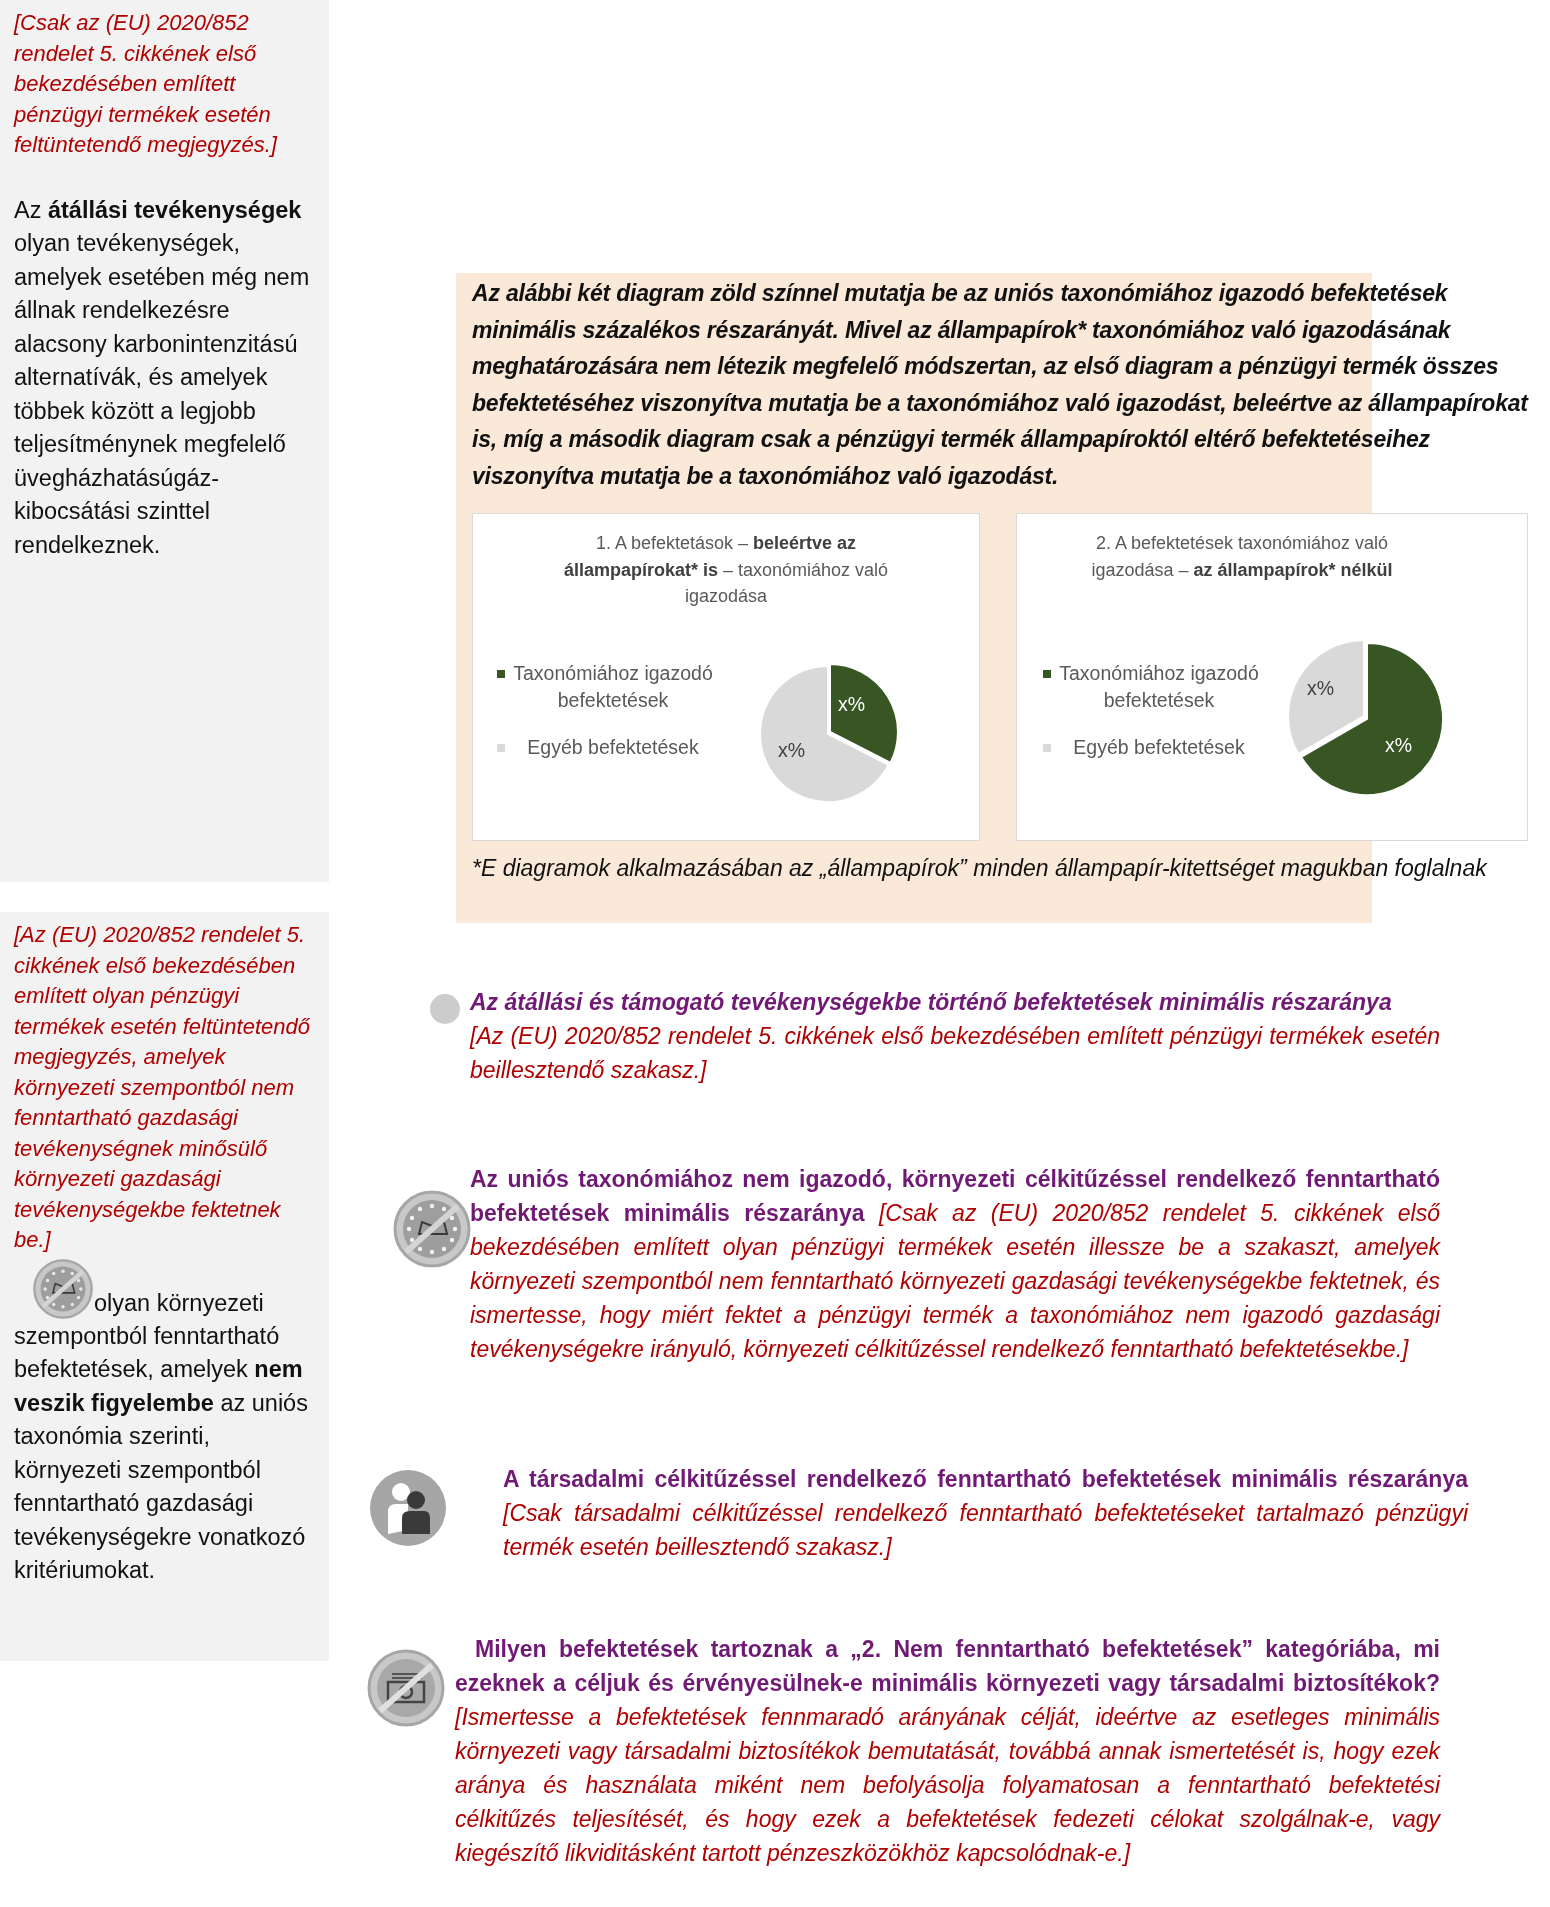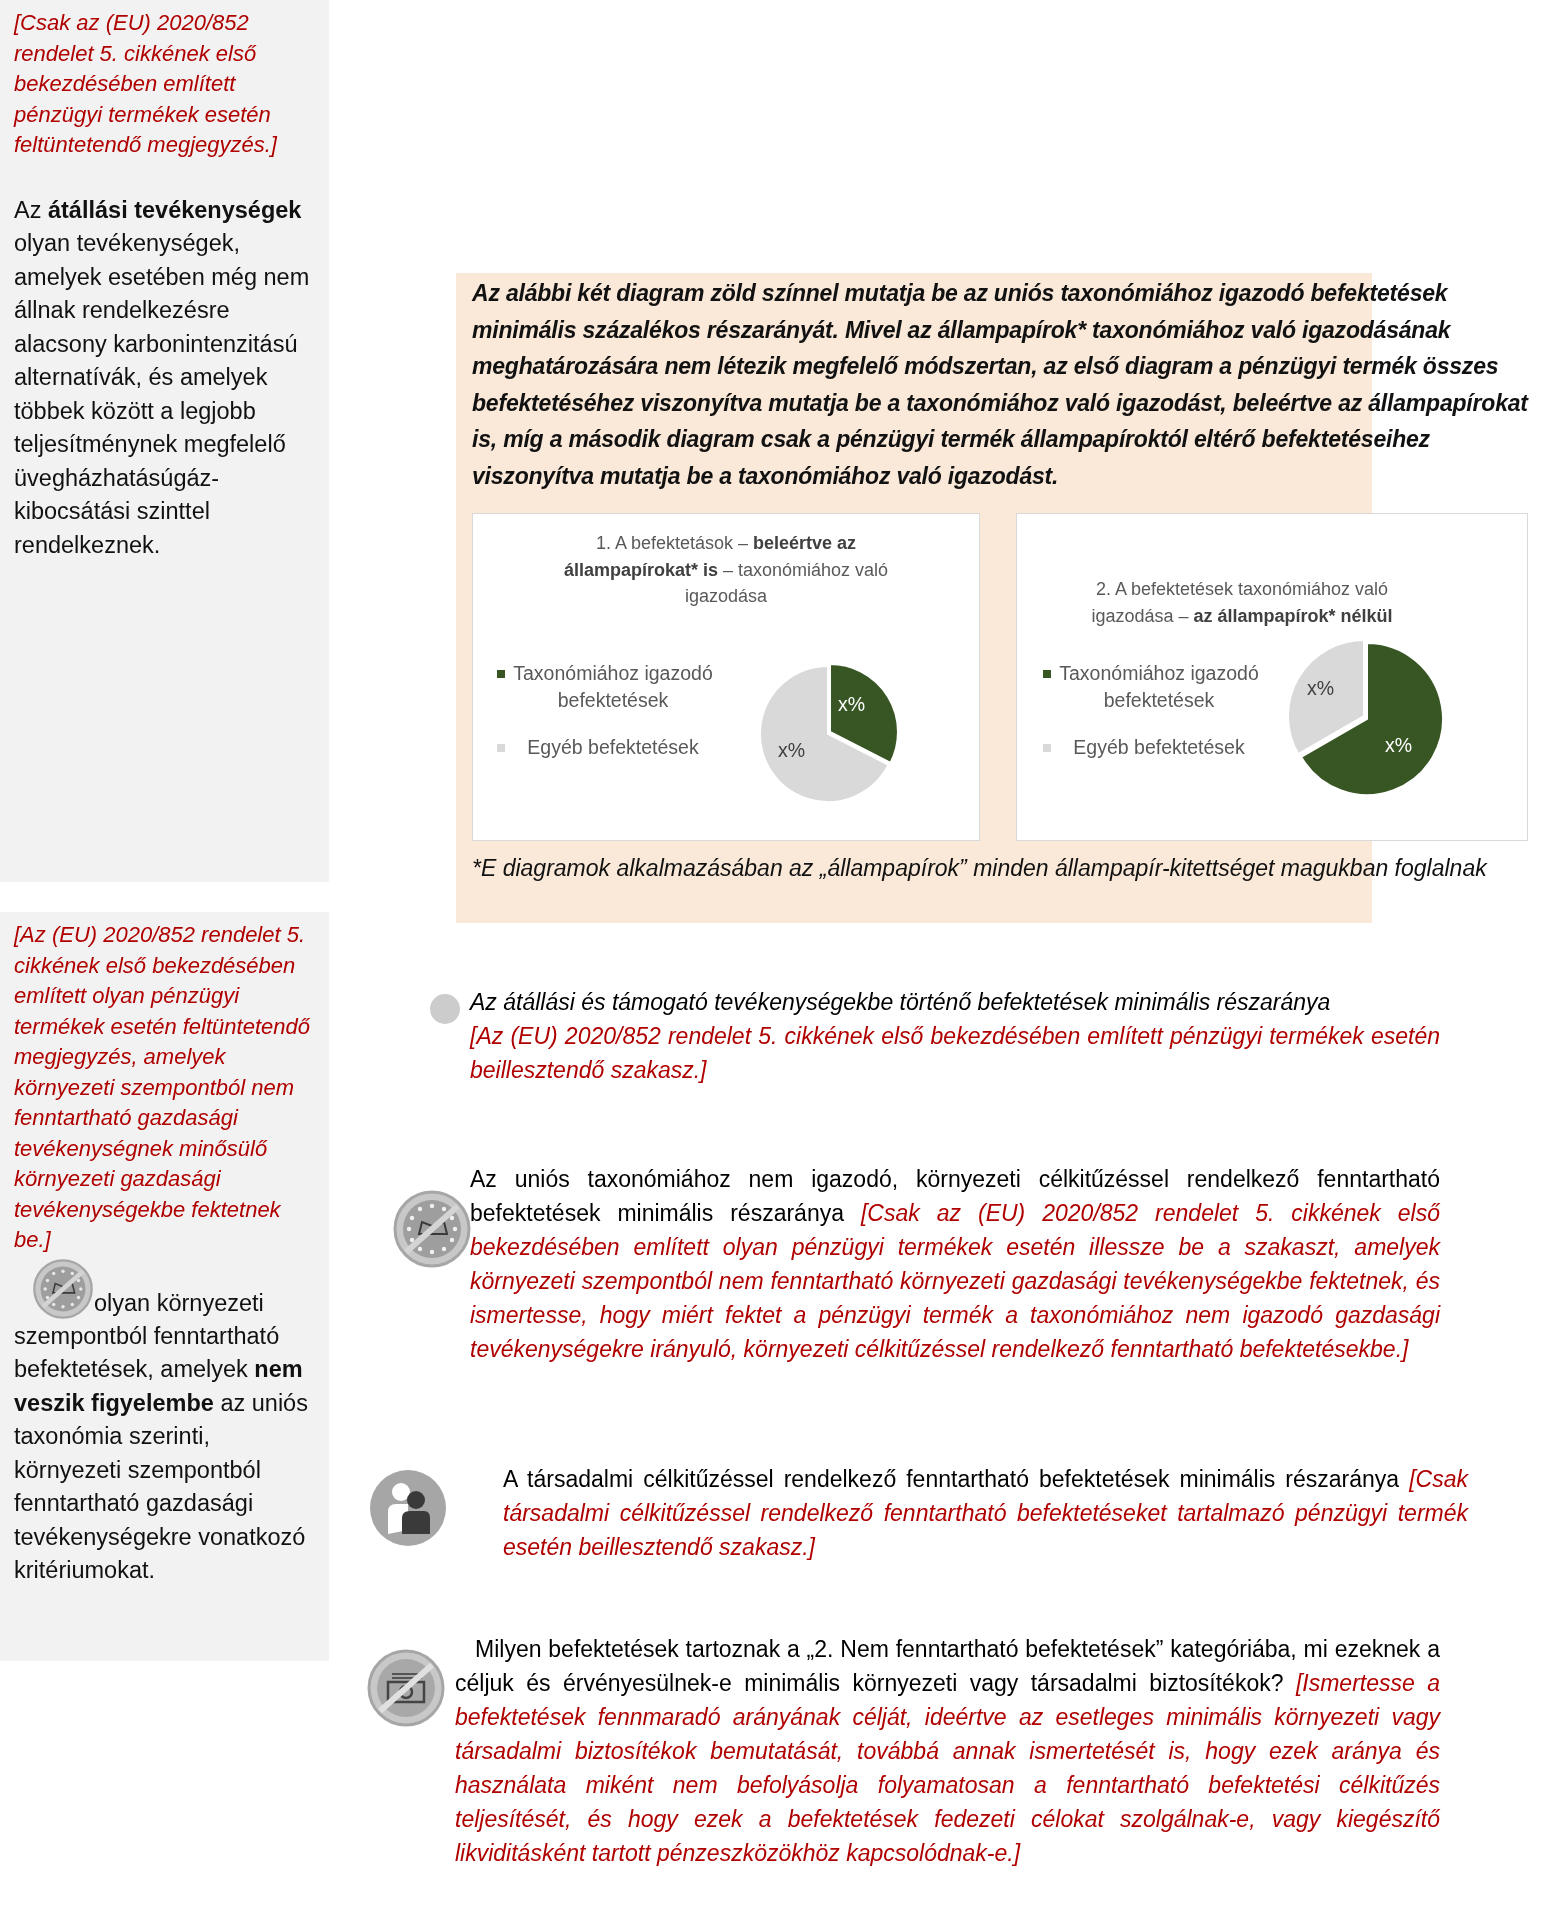--- a/index.html
+++ b/index.html
@@ -34,38 +34,38 @@
     border: 1px solid #d9d9d9;
   }
   #chart1 { left: 16px; width: 508px; }
   #chart2 { left: 560px; width: 512px; }
   .chart-title {
     position: absolute; top: 16px; left: 0; width: 100%; text-align: center;
     font-size: 18px; line-height: 26.5px; color: #595959;
   }
   .chart-title b { color: #404040; }
   #chart1 .chart-title { padding: 0 60px; }
-  #chart2 .chart-title { padding: 0 100px 0 40px; margin-top: 46px; }
+  #chart2 .chart-title { padding: 0 100px 0 40px; }
   .legend { position: absolute; left: 24px; top: 146px; font-size: 19.5px; line-height: 27px; color: #595959; }
   #chart2 .legend { left: 26px; }
   .legend-item { position: relative; padding-left: 16px; margin-bottom: 20px; text-align: center; }
   .legend-swatch { position: absolute; left: 0; top: 10px; width: 8px; height: 8px; }
   .pie { position: absolute; }
   #chart1 .pie { left: 285px; top: 150px; width: 140px; height: 140px; }
   #chart2 .pie { left: 270px; top: 125px; width: 160px; height: 160px; }
   .pie-label { position: absolute; font-size: 19.5px; }
 
   #footnote {
     position: absolute; left: 16px; top: 578px; width: 1070px;
     font-style: italic; font-size: 23px; line-height: 35px; color: #111;
   }
 
   
   .section { position: absolute; font-size: 23px; line-height: 34px; text-align: justify; }
-  .section .title { font-weight: normal; color: #000000; }
+  .section .title { font-weight: bold; color: #701a75; }
   .section .red { color: #b00000; font-style: italic; }
   .section-icon { position: absolute; }
 
   #sec1 { left: 470px; top: 985px; width: 970px; }
   #sec1 .title { font-style: italic; }
   #sec1-bullet { left: 430px; top: 994px; width: 30px; height: 30px; border-radius: 50%; background: #cccccc; }
 
   #sec2 { left: 470px; top: 1162px; width: 970px; }
   #sec2-icon { left: 392px; top: 1189px; width: 80px; height: 80px; }
 

